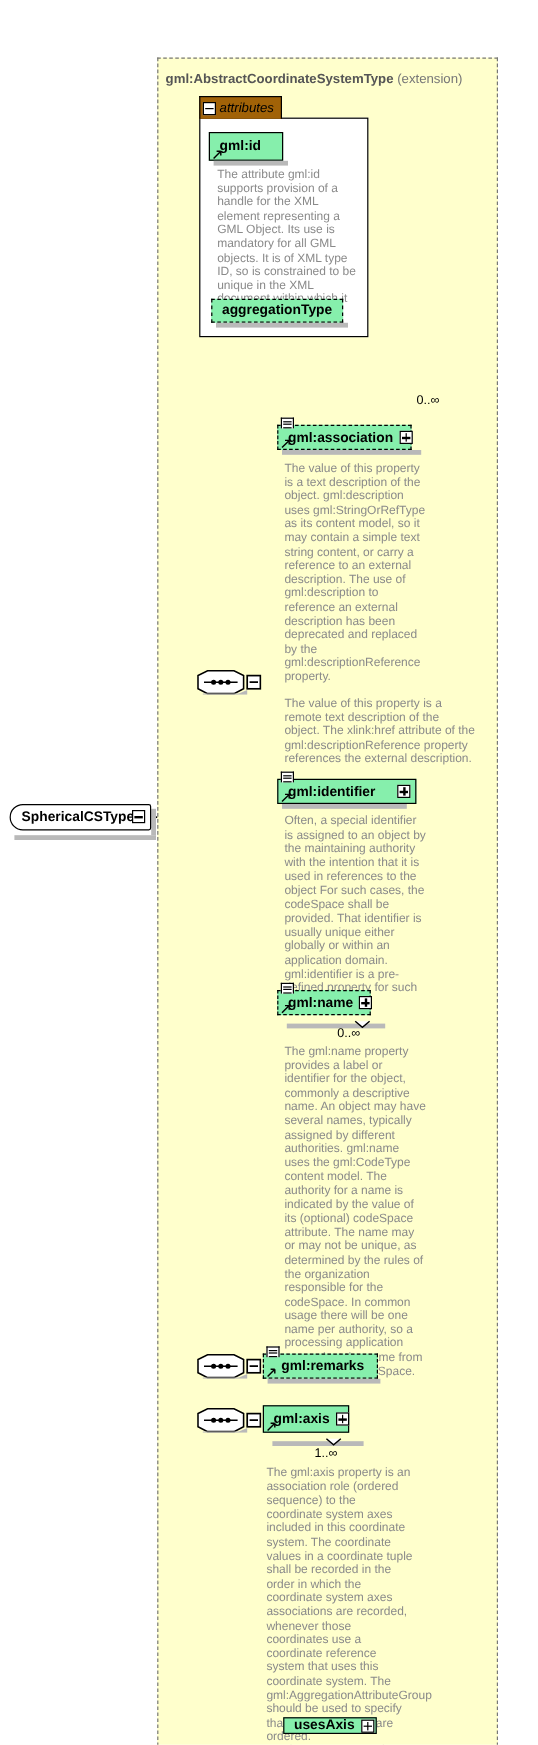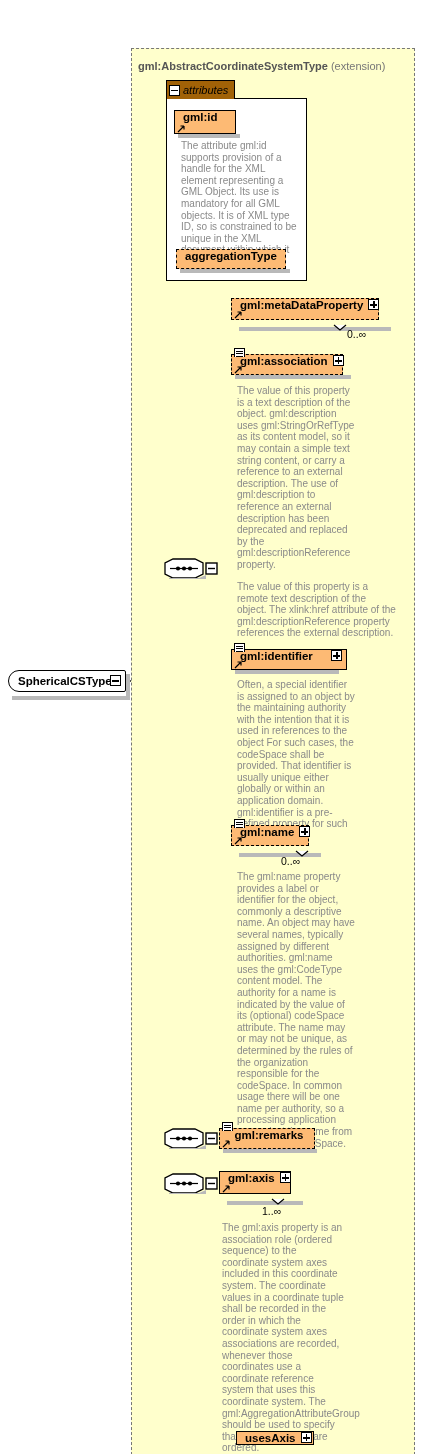--- a/index.html
+++ b/index.html
@@ -43,22 +43,22 @@
   }
   .tog::before{
     content:"";position:absolute;left:1px;right:1px;top:4px;height:1.5px;background:#000;
   }
   .tog.plus::after{
     content:"";position:absolute;top:1px;bottom:1px;left:4px;width:1.5px;background:#000;
   }
 
   
   .node{
-    position:absolute;box-sizing:border-box;background:#fdba74;
-    display:flex;align-items:flex-start;
+    position:absolute;box-sizing:border-box;background:#86efac;
+    display:flex;align-items:center;
     font-size:11.5px;font-weight:bold;color:#000;
     padding:0 4px 0 8px;gap:5px;white-space:nowrap;
   }
   .node.solid{border:1.5px solid #000;}
   .node.dashed{border:1.5px dashed #000;}
   .shadow-r{
     position:absolute;left:100%;top:4px;width:4px;height:100%;
     background:#b9b9b9;z-index:-1;
   }
   .node-wrap{position:absolute;}
@@ -232,38 +232,20 @@
       <line x1="8" y1="10.5" x2="36" y2="10.5" stroke="#000" stroke-width="1.2"></line>
       <circle cx="16" cy="10.5" r="2.1" fill="#000"></circle>
       <circle cx="22" cy="10.5" r="2.1" fill="#000"></circle>
       <circle cx="28" cy="10.5" r="2.1" fill="#000"></circle>
       <path d="M7 20 L37 20 L44 17 L44 21 L7 21 Z" fill="#b9b9b9"></path>
       <rect x="44" y="5" width="11" height="11" fill="#fff" stroke="#000" stroke-width="1.4"></rect>
       <line x1="46" y1="10.5" x2="53" y2="10.5" stroke="#000" stroke-width="1.4"></line>
     </svg>
   </div>
 
-  <div class="node-wrap" style="left:231px;top:258px;">
-    <div class="stack dashed" style="width:148px;height:22px;"></div>
-    <div class="node dashed" style="height:22px;width:148px;justify-content:space-between;">
-      <span>gml:metaDataProperty</span>
-      <span class="tog plus"></span>
-      <span class="arrow-ico">
-        <svg width="9" height="9" viewBox="0 0 9 9">
-            <path d="M1 8 L7 2 M7 2 L3.5 2 M7 2 L7 5.5" stroke="#000" stroke-width="1.2" fill="none"></path>
-          </svg>
-      </span>
-    </div>
-    <div style="position:absolute;left:8px;top:29px;width:152px;height:4px;background:#b9b9b9;"></div>
-    <span class="chev" style="left:102px;top:26px;">
-      <svg width="14" height="7" viewBox="0 0 14 7">
-          <path d="M1 1 L7 6 L13 1" stroke="#000" stroke-width="1.2" fill="#fff"></path>
-        </svg>
-    </span>
-  </div>
   <div class="card" style="left:347px;top:288px;">0..∞</div>
 
   <div class="node-wrap" style="left:231px;top:314px;">
     <div class="node dashed" style="height:21px;width:112px;justify-content:space-between;">
       <span class="doc-ico">
           <i></i>
           <i></i>
           <i></i>
         </span>
       <span>gml:association</span>

